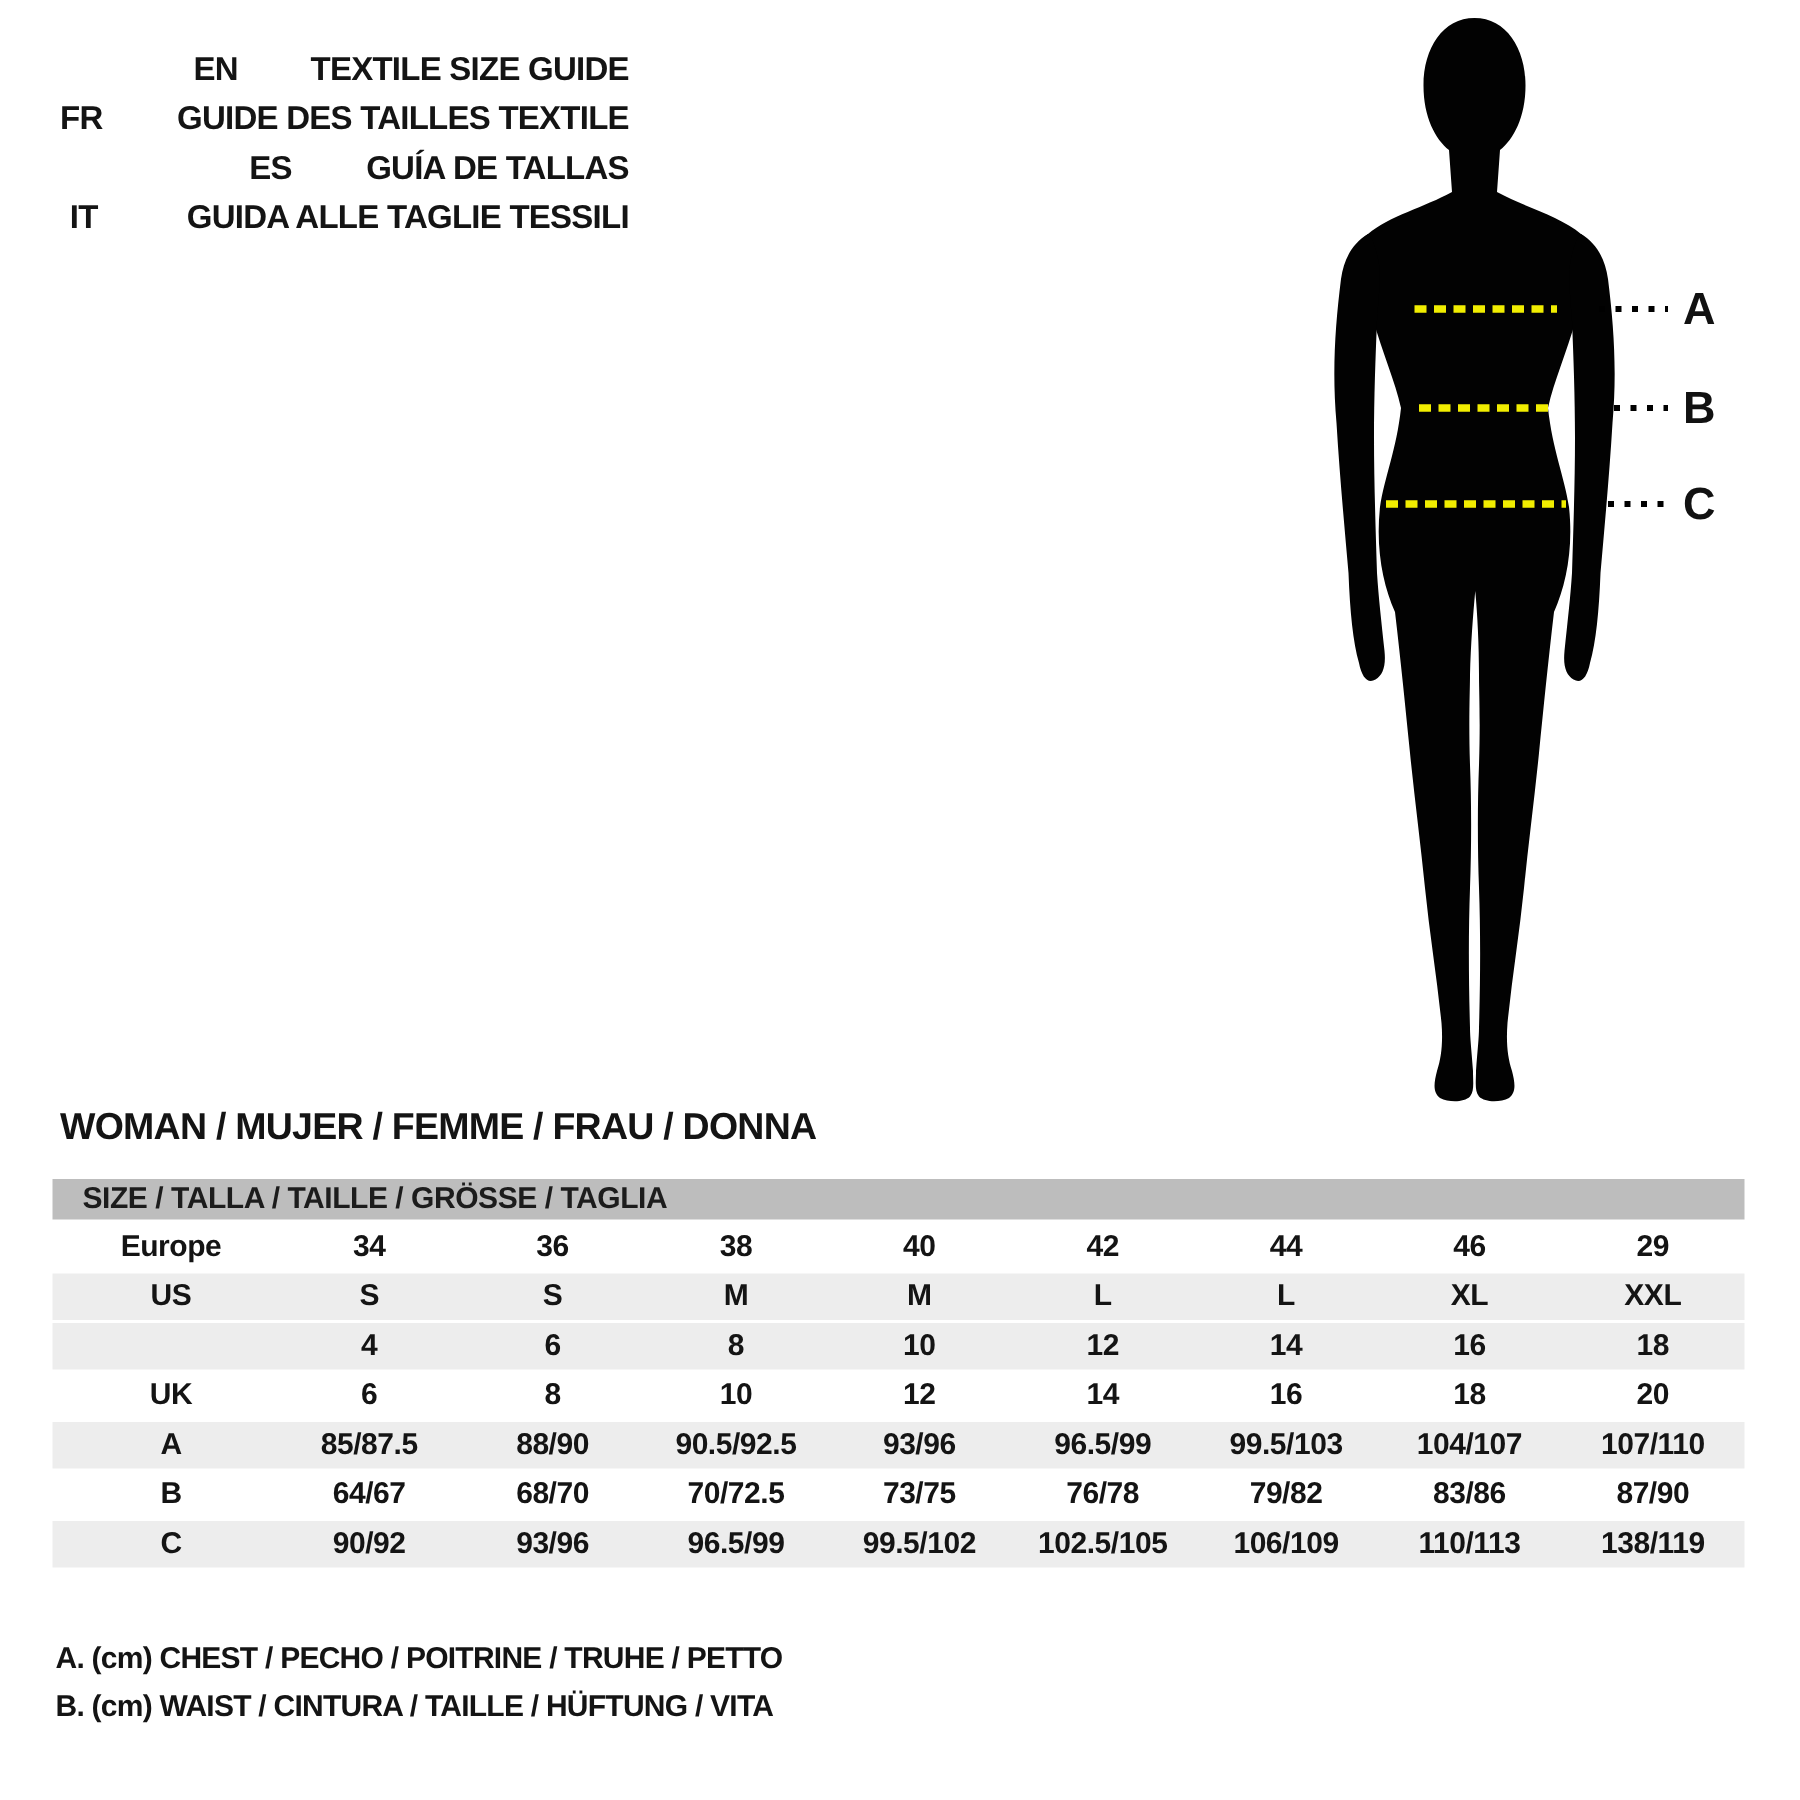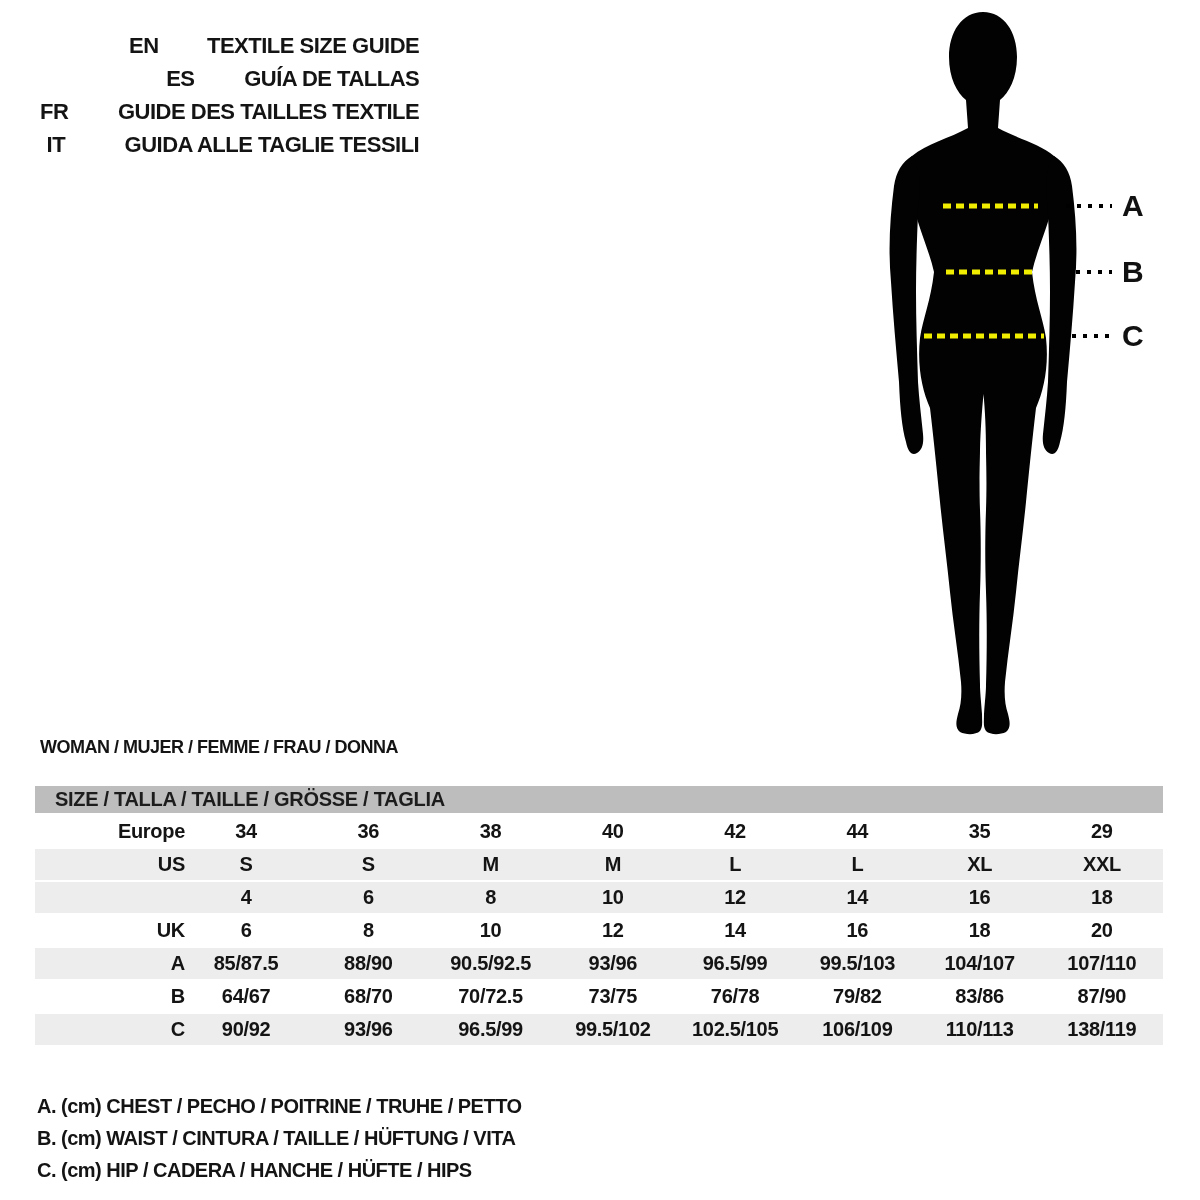--- a/index.html
+++ b/index.html
@@ -16,58 +16,58 @@
   
   .languages { position: absolute; left: 40px; top: 29px; }
   .lang-row { display: flex; height: 33px; align-items: center; justify-content: flex-end; }
   .lang-code { width: 78px; font-size: 22px; letter-spacing: -0.5px; }
   .lang-label { font-size: 22px; letter-spacing: -0.5px; white-space: nowrap; }
 
   
   .figure-wrap { position: absolute; left: 858px; top: 0; width: 342px; height: 745px; }
 
   
-  .section-title { position: absolute; left: 40px; top: 737px; font-size: 18px; letter-spacing: -0.5px; }
+  .section-title { position: absolute; left: 40px; top: 737px; font-size: 25px; letter-spacing: -0.5px; }
 
   
   .size-table { position: absolute; left: 35px; top: 786px; width: 1128px; }
   .thead {
     height: 27px; line-height: 27px;
     background: #bdbdbd;
     font-size: 20px; letter-spacing: -0.3px;
     padding-left: 20px; box-sizing: border-box;
     margin-bottom: 3px;
     color: #1c1c1c;
   }
   .trow { display: flex; height: 31px; line-height: 31px; margin-bottom: 2px; font-size: 20px; letter-spacing: -0.3px; }
   .trow.shaded { background: #ededed; }
-  .tlabel { width: 150px; padding-left: 8px; box-sizing: border-box; text-align: right; }
+  .tlabel { width: 150px; padding-left: 8px; box-sizing: border-box; text-align: center; }
   .tcell { width: 122.25px; text-align: center; }
 
   
   .legend { position: absolute; left: 37px; top: 1090px; }
   .legend-line { height: 32px; line-height: 32px; font-size: 20px; letter-spacing: -0.5px; white-space: nowrap; }
 
   svg text { font-family: "Liberation Sans", sans-serif; font-weight: bold; }
 </style>
 </head>
 <body>
 
 <div class="languages">
     <div class="lang-row">
       <span class="lang-code">EN</span>
       <span class="lang-label">TEXTILE SIZE GUIDE</span>
     </div>
     <div class="lang-row">
+      <span class="lang-code">FR</span>
+      <span class="lang-label">GUIDE DES TAILLES TEXTILE</span>
+    </div>
+    <div class="lang-row">
       <span class="lang-code">ES</span>
       <span class="lang-label">GUÍA DE TALLAS</span>
-    </div>
-    <div class="lang-row">
-      <span class="lang-code">FR</span>
-      <span class="lang-label">GUIDE DES TAILLES TEXTILE</span>
     </div>
     <div class="lang-row">
       <span class="lang-code">IT</span>
       <span class="lang-label">GUIDA ALLE TAGLIE TESSILI</span>
     </div>
   </div>
 
 <div class="figure-wrap">
   <svg width="342" height="745" viewBox="0 0 342 745">
 
@@ -167,21 +167,21 @@
   <div class="thead" style="background: rgb(189, 189, 189);">SIZE / TALLA / TAILLE / GRÖSSE / TAGLIA</div>
   <div id="table-body">
       <div class="trow">
         <div class="tlabel">Europe</div>
         <div class="tcell">34</div>
         <div class="tcell">36</div>
         <div class="tcell">38</div>
         <div class="tcell">40</div>
         <div class="tcell">42</div>
         <div class="tcell">44</div>
-        <div class="tcell">35</div>
+        <div class="tcell">46</div>
         <div class="tcell">29</div>
       </div>
       <div class="trow shaded" style="background: rgb(237, 237, 237);">
         <div class="tlabel">US</div>
         <div class="tcell">S</div>
         <div class="tcell">S</div>
         <div class="tcell">M</div>
         <div class="tcell">M</div>
         <div class="tcell">L</div>
         <div class="tcell">L</div>
@@ -242,14 +242,13 @@
         <div class="tcell">106/109</div>
         <div class="tcell">110/113</div>
         <div class="tcell">138/119</div>
       </div>
     </div>
 </div>
 
 <div class="legend">
     <div class="legend-line">A. (cm) CHEST / PECHO / POITRINE / TRUHE / PETTO</div>
     <div class="legend-line">B. (cm) WAIST / CINTURA / TAILLE / HÜFTUNG / VITA</div>
-    <div class="legend-line">C. (cm) HIP / CADERA / HANCHE / HÜFTE / HIPS</div>
   </div>
 
 </body></html>

